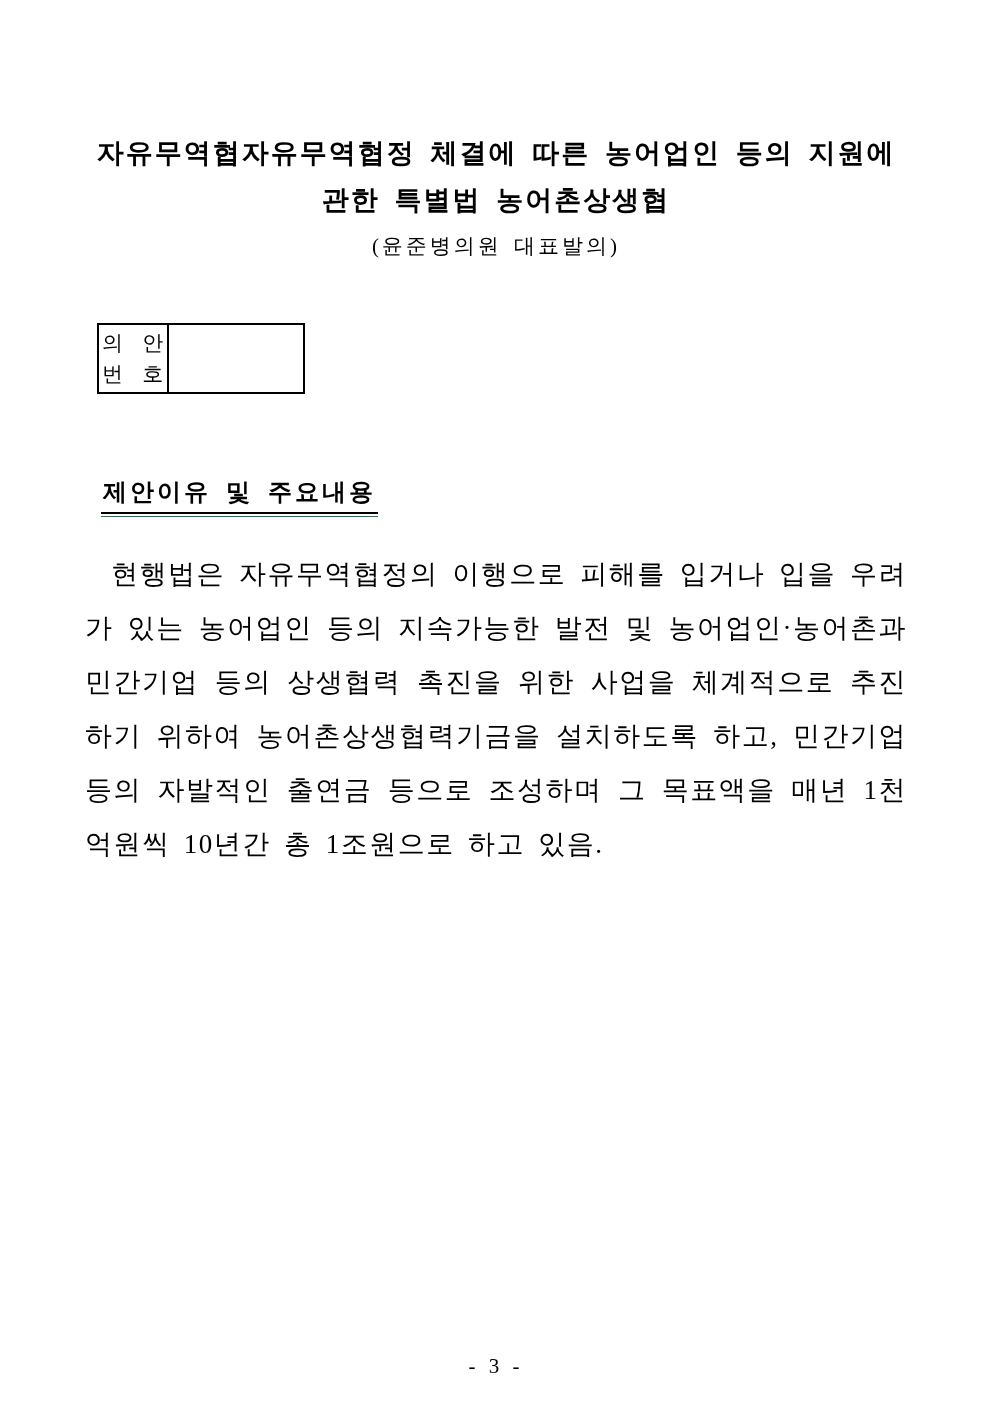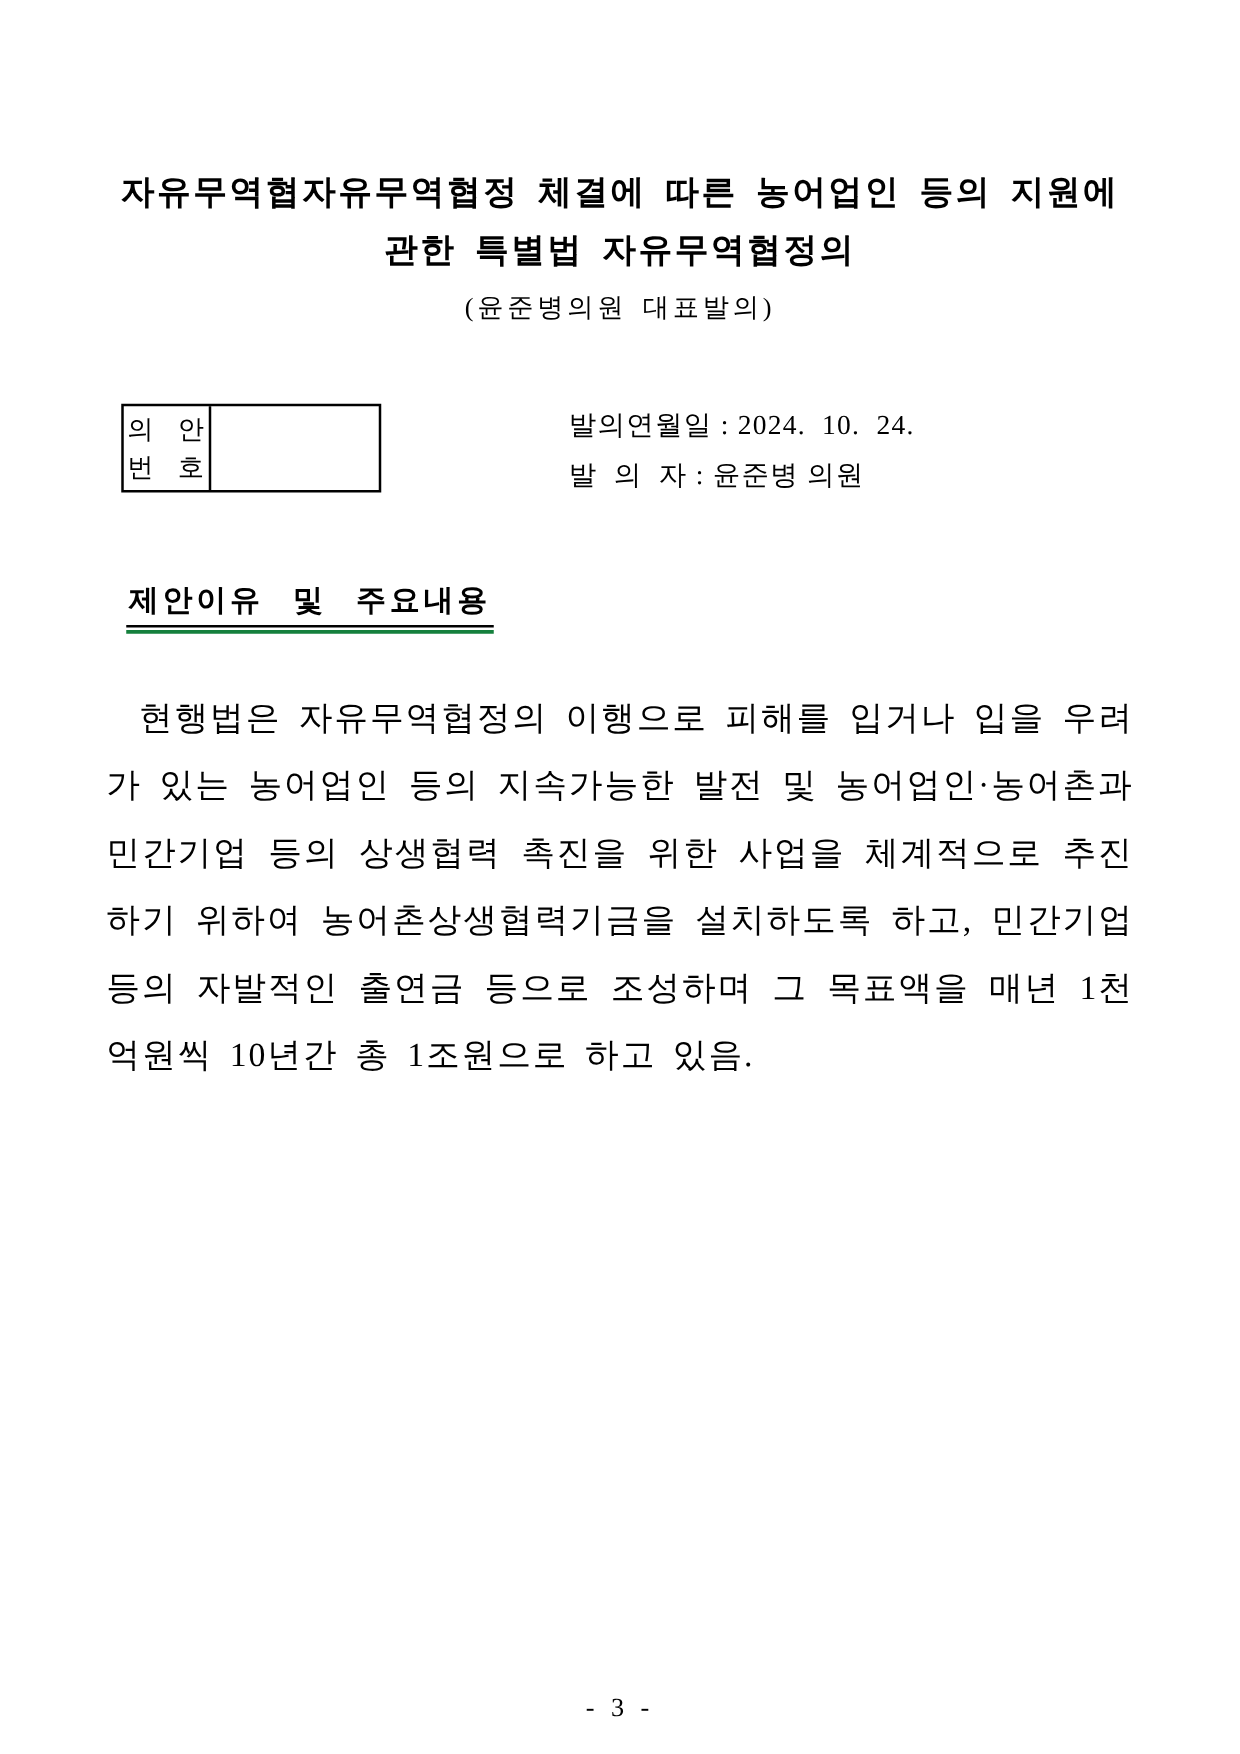--- a/index.html
+++ b/index.html
@@ -82,25 +82,24 @@
     letter-spacing: 1px;
   }
   .meta-line {
     white-space: pre;
   }
 
   
   .section-heading {
     position: absolute;
     left: 101px;
-    top: 438px;
+    top: 450px;
     display: inline-block;
     padding-bottom: 2px;
-    border-bottom: 3px solid #15803d;
-    font-family: Liberation Mono, monospace;
+    border-bottom: 1px solid #15803d;
   }
   .section-heading .inner {
     display: inline-block;
     font-size: 24px;
     font-weight: bold;
     letter-spacing: 3px;
     word-spacing: 6px;
     padding: 0 2px 4px 2px;
     border-bottom: 2px solid #000000;
   }
@@ -135,36 +134,32 @@
     white-space: pre;
   }
 </style>
 </head>
 <body>
 
 <div class="page">
 
   <div class="title-block">
     <div class="title-line">자유무역협자유무역협정 체결에 따른 농어업인 등의 지원에</div>
-    <div class="title-line">관한 특별법 자유무역협정의</div>
+    <div class="title-line">관한 특별법 농어촌상생협</div>
     <div class="subtitle-line">(윤준병의원 대표발의)</div>
   </div>
 
   <div class="bill-box">
     <div class="bill-box-label">
       <span>의 안</span>
       <span>번 호</span>
     </div>
     <div class="bill-box-value"></div>
   </div>
 
-  <div class="meta-block">
-    <div class="meta-line">발의연월일 : 2024.  10.  24.</div>
-    <div class="meta-line">발  의  자 : 윤준병 의원</div>
-  </div>
 
   <div class="section-heading">
     <span class="inner">제안이유 및 주요내용</span>
   </div>
 
   <div class="body-block">
     <p>현행법은 자유무역협정의 이행으로 피해를 입거나 입을 우려가 있는 농어업인 등의 지속가능한 발전 및 농어업인·농어촌과 민간기업 등의 상생협력 촉진을 위한 사업을 체계적으로 추진하기 위하여 농어촌상생협력기금을 설치하도록 하고, 민간기업 등의 자발적인 출연금 등으로 조성하며 그 목표액을 매년 1천억원씩 10년간 총 1조원으로 하고 있음.</p>
   </div>
 
   <div class="page-number">- 3 -</div>

